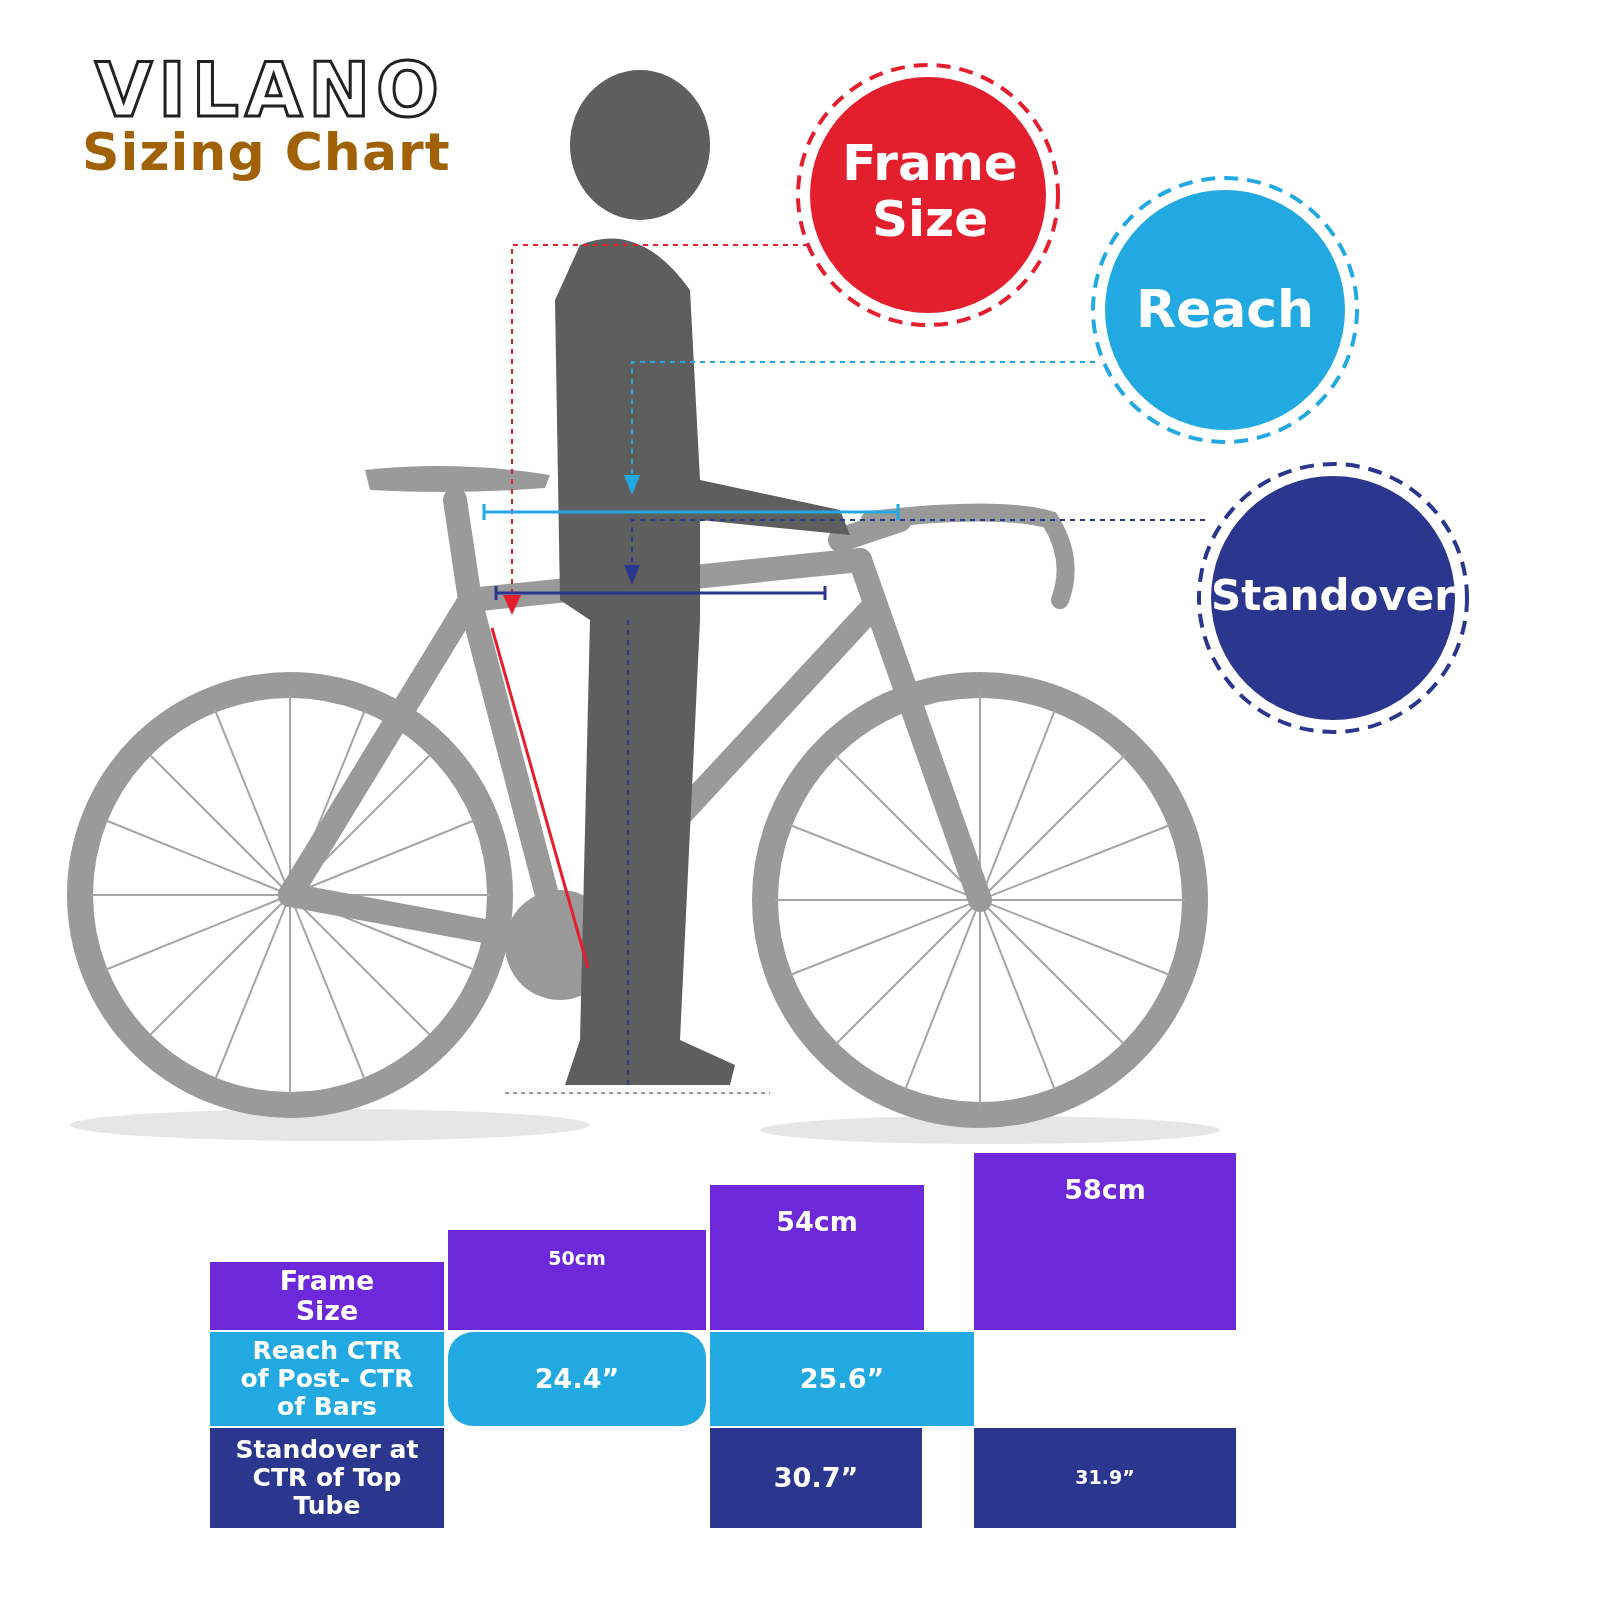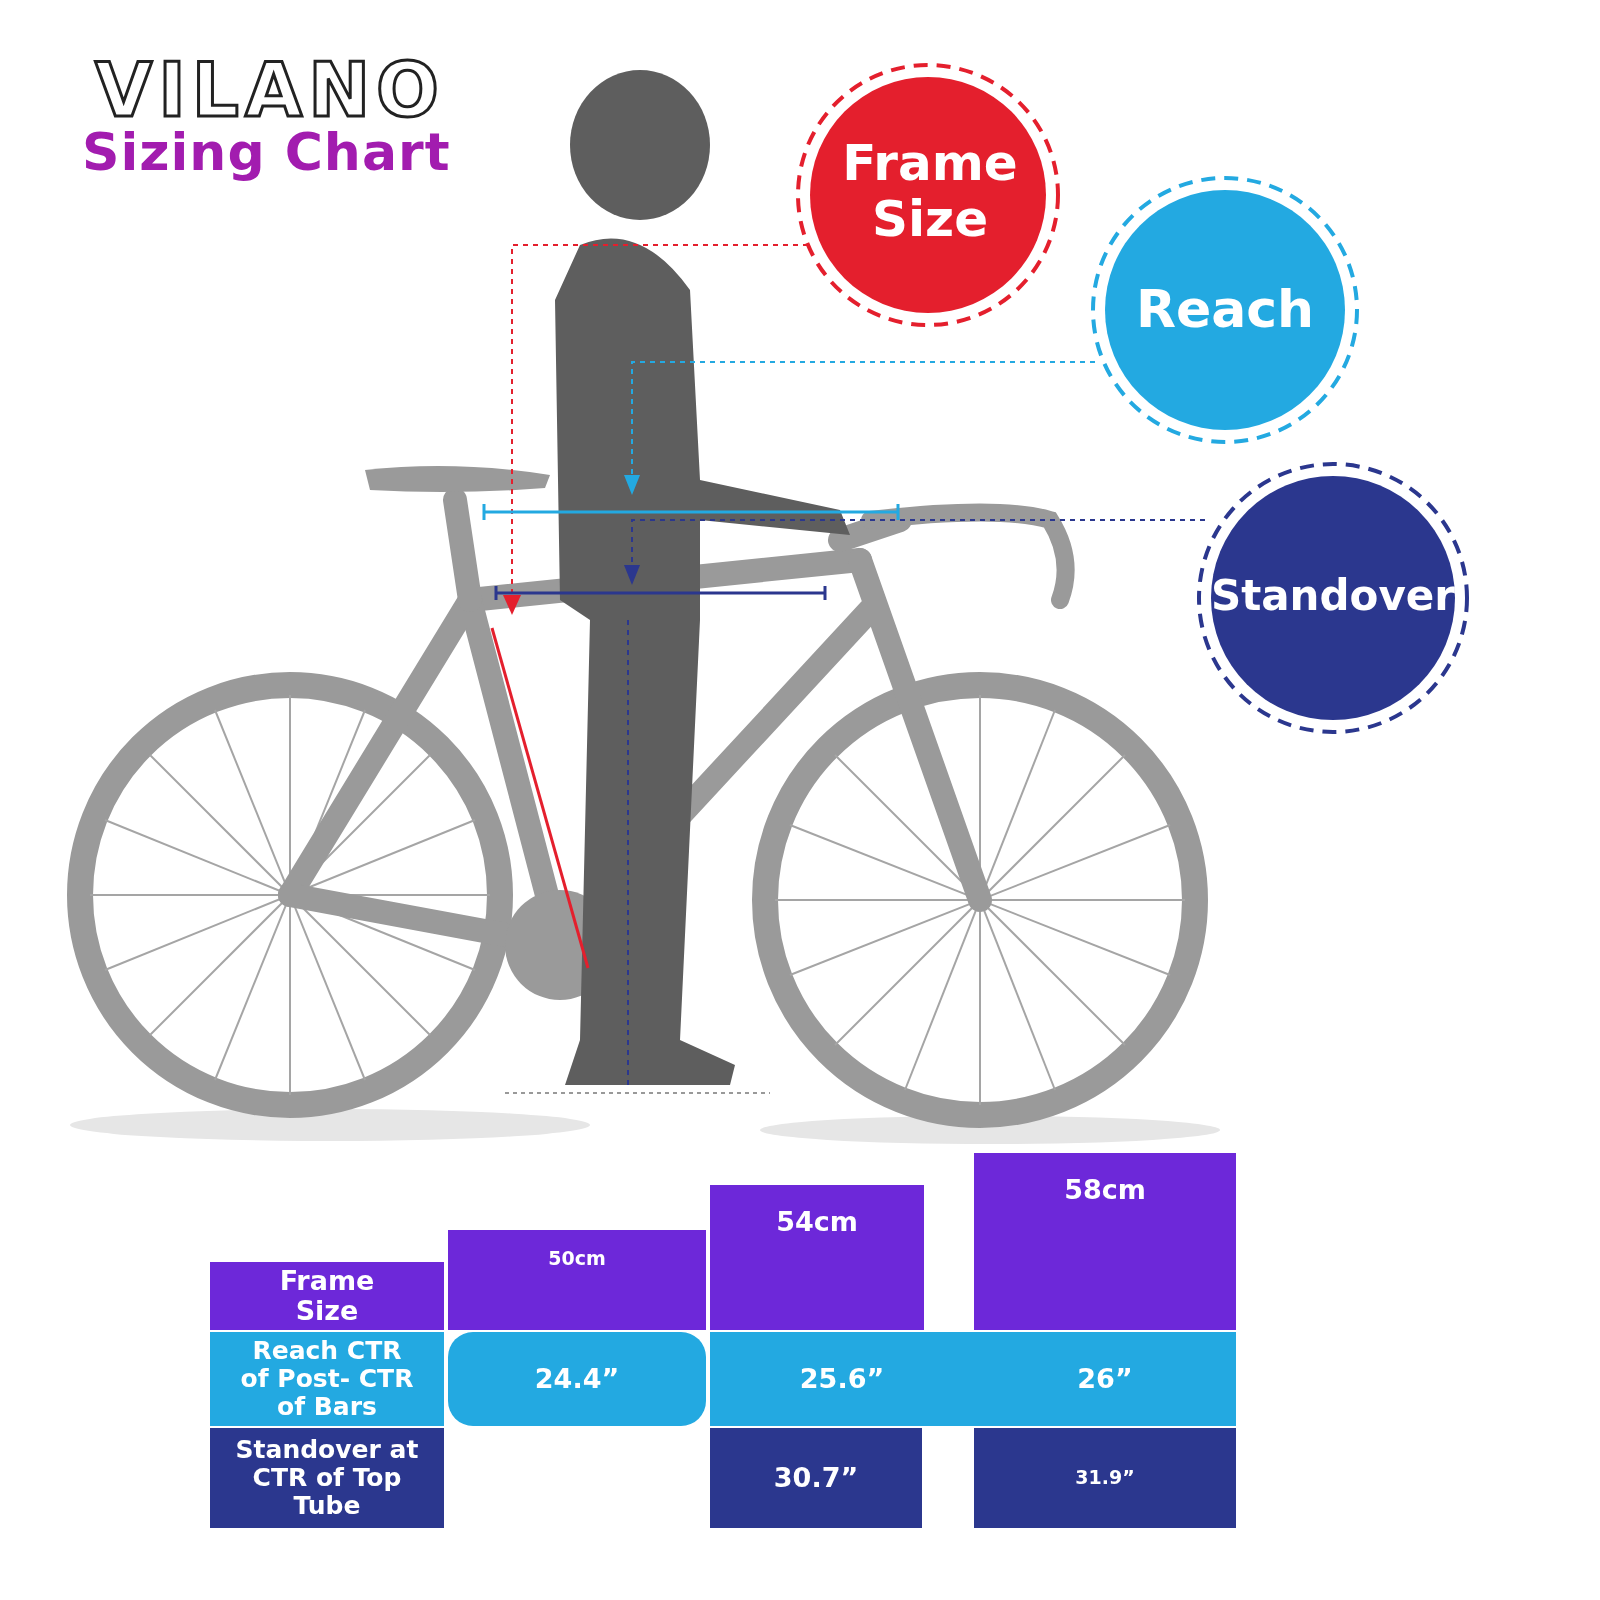--- a/index.html
+++ b/index.html
@@ -1,18 +1,18 @@
 <!DOCTYPE html>
 <html><head>
 <meta charset="utf-8">
 <style>
   html, body { margin: 0; padding: 0; background: #ffffff; }
   body { width: 1600px; height: 1600px; position: relative; overflow: hidden; font-family: "DejaVu Sans", sans-serif; }
   .brand-logo { position: absolute; left: 30px; top: 58px; width: 480px; height: 70px; }
-  .brand-sub { position: absolute; left: 82px; top: 122px; font-size: 52px; font-weight: bold; color: #a21caf; letter-spacing: 1px; }
+  .brand-sub { position: absolute; left: 82px; top: 122px; font-size: 52px; font-weight: bold; color: #a16207; letter-spacing: 1px; }
   .illus { position: absolute; left: 0; top: 0; width: 1600px; height: 1180px; }
   .bubble-label { position: absolute; color: #fff; font-weight: bold; text-align: center; line-height: 1.12; }
   .table { position: absolute; left: 210px; top: 1150px; width: 1060px; height: 420px; }
   .cell { position: absolute; color: #fff; font-weight: bold; text-align: center; display: flex; align-items: center; justify-content: center; box-sizing: border-box; line-height: 1.12; }
   .cell.red { background: #6d28d9; }
   .cell.cyan { background: #23a9e1; }
   .cell.navy { background: #2b378e; }
   .cell.top { align-items: flex-start; padding-top: 18px; }
 </style>
 </head>
@@ -120,17 +120,16 @@
   <div class="cell red" style="left:0; top:112px; width:234px; height:68px; font-size:27px; padding:0 40px;">Frame Size</div>
   <div class="cell cyan" style="left:0; top:182px; width:234px; height:94px; font-size:25px; padding:0 26px;">Reach CTR of Post- CTR of Bars</div>
   <div class="cell navy" style="left:0; top:278px; width:234px; height:100px; font-size:25px; padding:0 20px;">Standover at CTR of Top Tube</div>
 
   <div class="cell red top" style="left:238px; top:80px; width:258px; height:100px; font-size:19px;">50cm</div>
   <div class="cell red top" style="left:500px; top:35px; width:214px; height:145px; font-size:27px; padding-top:22px;">54cm</div>
   <div class="cell red top" style="left:764px; top:3px; width:262px; height:177px; font-size:27px; padding-top:22px;">58cm</div>
 
   <div class="cell cyan" style="left:238px; top:182px; width:258px; height:94px; font-size:27px;border-radius:25px;">24.4”</div>
   <div class="cell cyan" style="left:500px; top:182px; width:264px; height:94px; font-size:27px;">25.6”</div>
-  <div class="cell cyan" style="left:764px; top:182px; width:262px; height:94px; font-size:27px;">26”</div>
 
   <div class="cell navy" style="left:500px; top:278px; width:212px; height:100px; font-size:27px;">30.7”</div>
   <div class="cell navy" style="left:764px; top:278px; width:262px; height:100px; font-size:19px;">31.9”</div>
 </div>
 
 </body></html>

